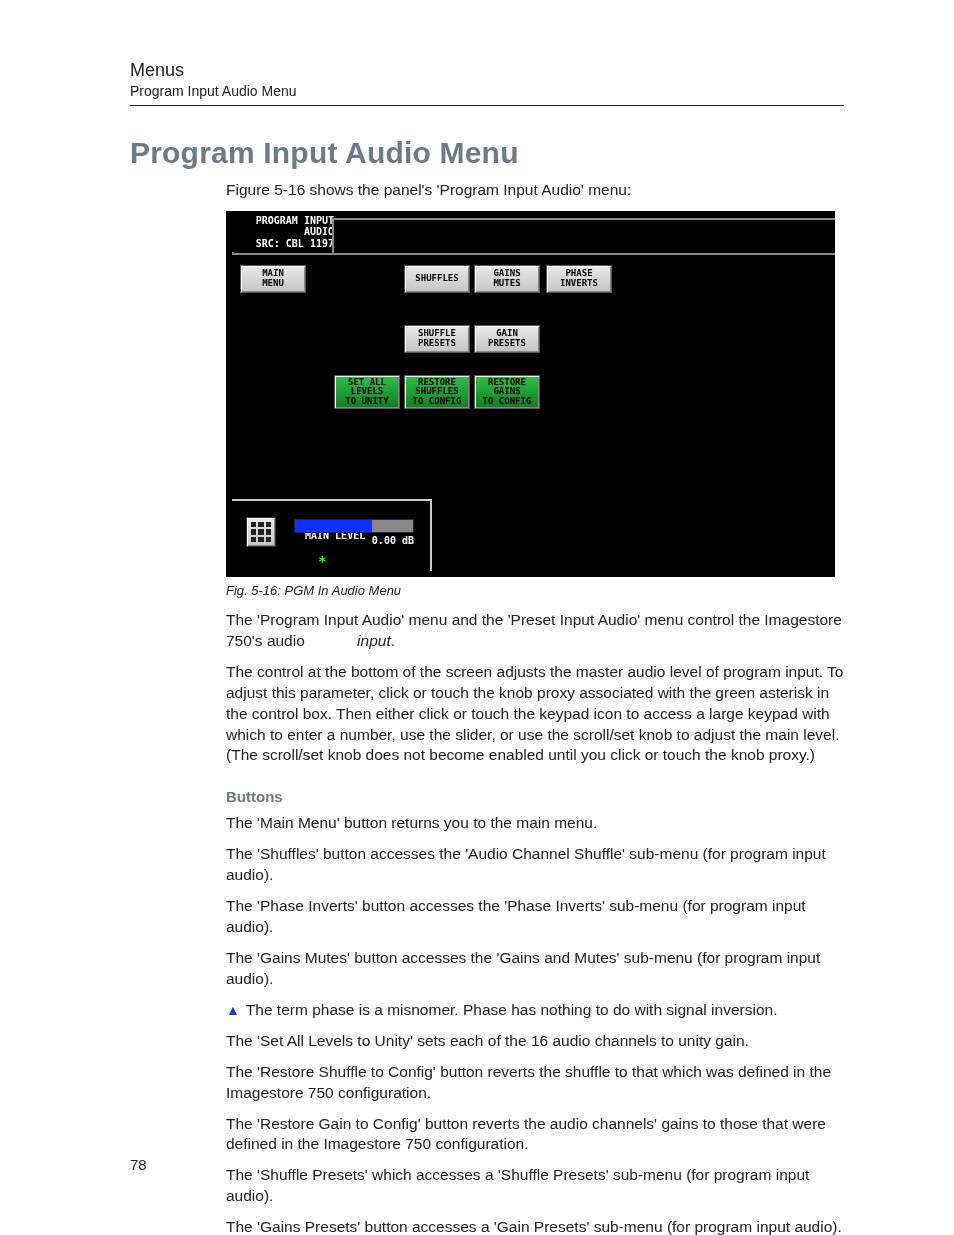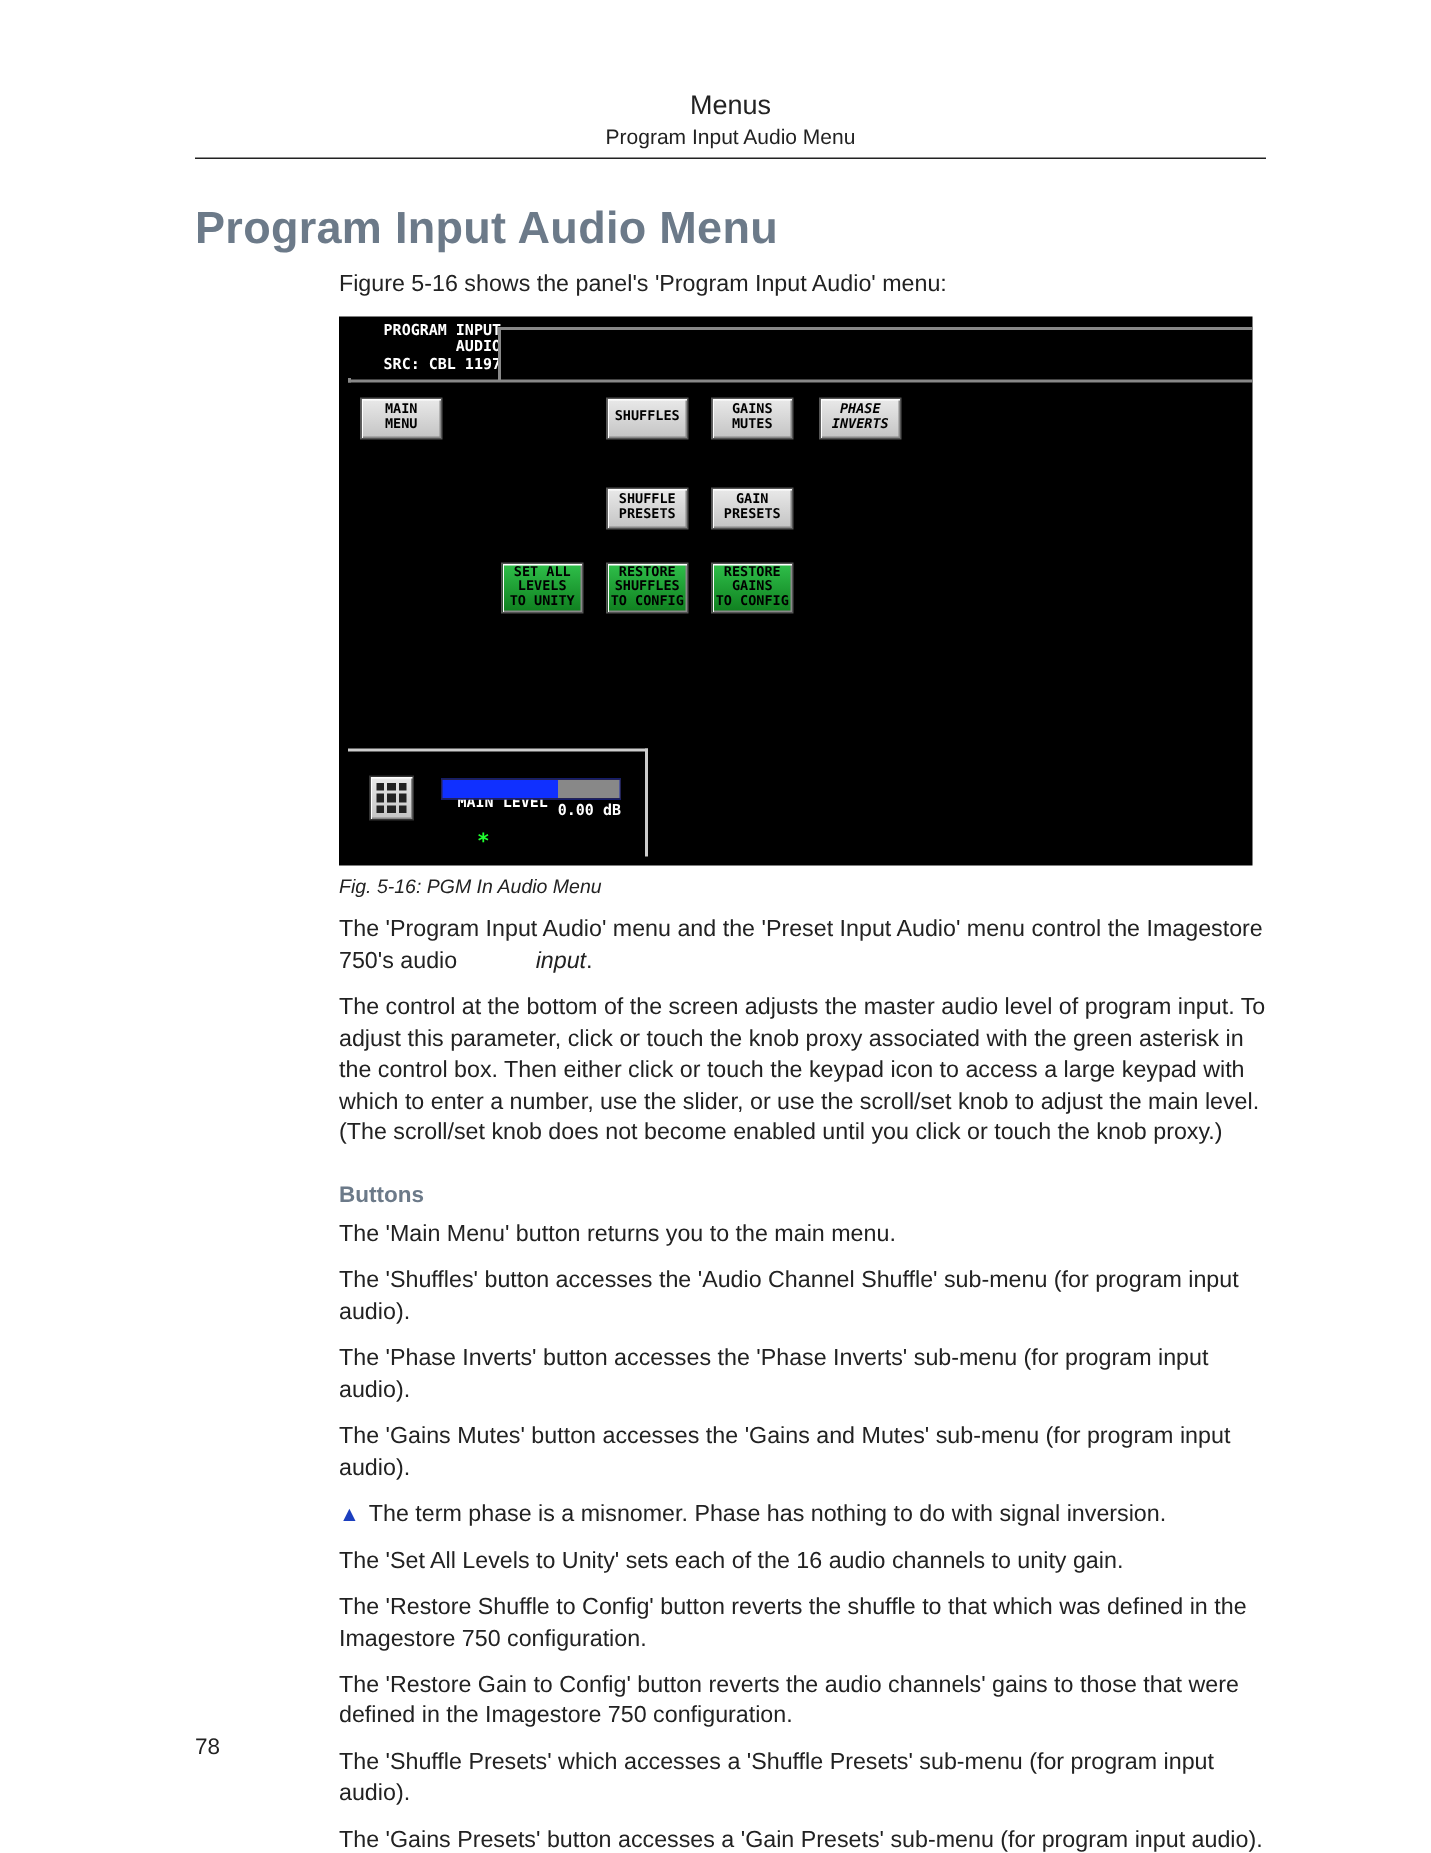--- a/index.html
+++ b/index.html
@@ -11,21 +11,20 @@
     color: #222;
     position: relative;
   }
   .page {
     padding: 60px 110px 0 130px;
   }
   .running-head {
     border-bottom: 1px solid #222;
     padding-bottom: 6px;
     margin-bottom: 30px;
-    text-align: center;
   }
   .running-head .chapter {
     font-size: 18px;
     color: #222;
   }
   .running-head .sub {
     font-size: 14px;
     color: #222;
     margin-top: 2px;
   }
@@ -110,21 +109,21 @@
     left: 6px; right: 0; top: 42px;
     height: 2px; background: #888;
   }
   .tab-rule-short {
     position: absolute;
     left: 6px; top: 41px; width: 2px; height: 3px; background: #888;
   }
 
   .btn {
     position: absolute;
-    width: 55px; height: 28px;
+    width: 66px; height: 28px;
     background: linear-gradient(#e9e9e9,#c4c4c4);
     border: 1px solid #555;
     box-shadow: inset 1px 1px 0 #fff, inset -1px -1px 0 #888, 1px 1px 0 #000;
     color: #000;
     font-size: 9px;
     font-weight: bold;
     text-align: center;
     display: flex;
     align-items: center;
     justify-content: center;
@@ -218,21 +217,21 @@
       <div class="tab-rule-top"></div>
       <div class="tab-rule-side"></div>
       <div class="tab-rule-bot"></div>
       <div class="tab-rule-short"></div>
 
       <div class="btn" style="left:14px; top:54px;">MAIN
 MENU</div>
       <div class="btn" style="left:178px; top:54px;">SHUFFLES</div>
       <div class="btn" style="left:248px; top:54px;">GAINS
 MUTES</div>
-      <div class="btn" style="left:320px; top:54px;font-style:italic;">PHASE
+      <div class="btn" style="left:320px; top:54px;">PHASE
 INVERTS</div>
 
       <div class="btn" style="left:178px; top:114px;">SHUFFLE
 PRESETS</div>
       <div class="btn" style="left:248px; top:114px;">GAIN
 PRESETS</div>
 
       <div class="btn green" style="left:108px; top:164px; height:34px;">SET ALL
 LEVELS
 TO UNITY</div>

